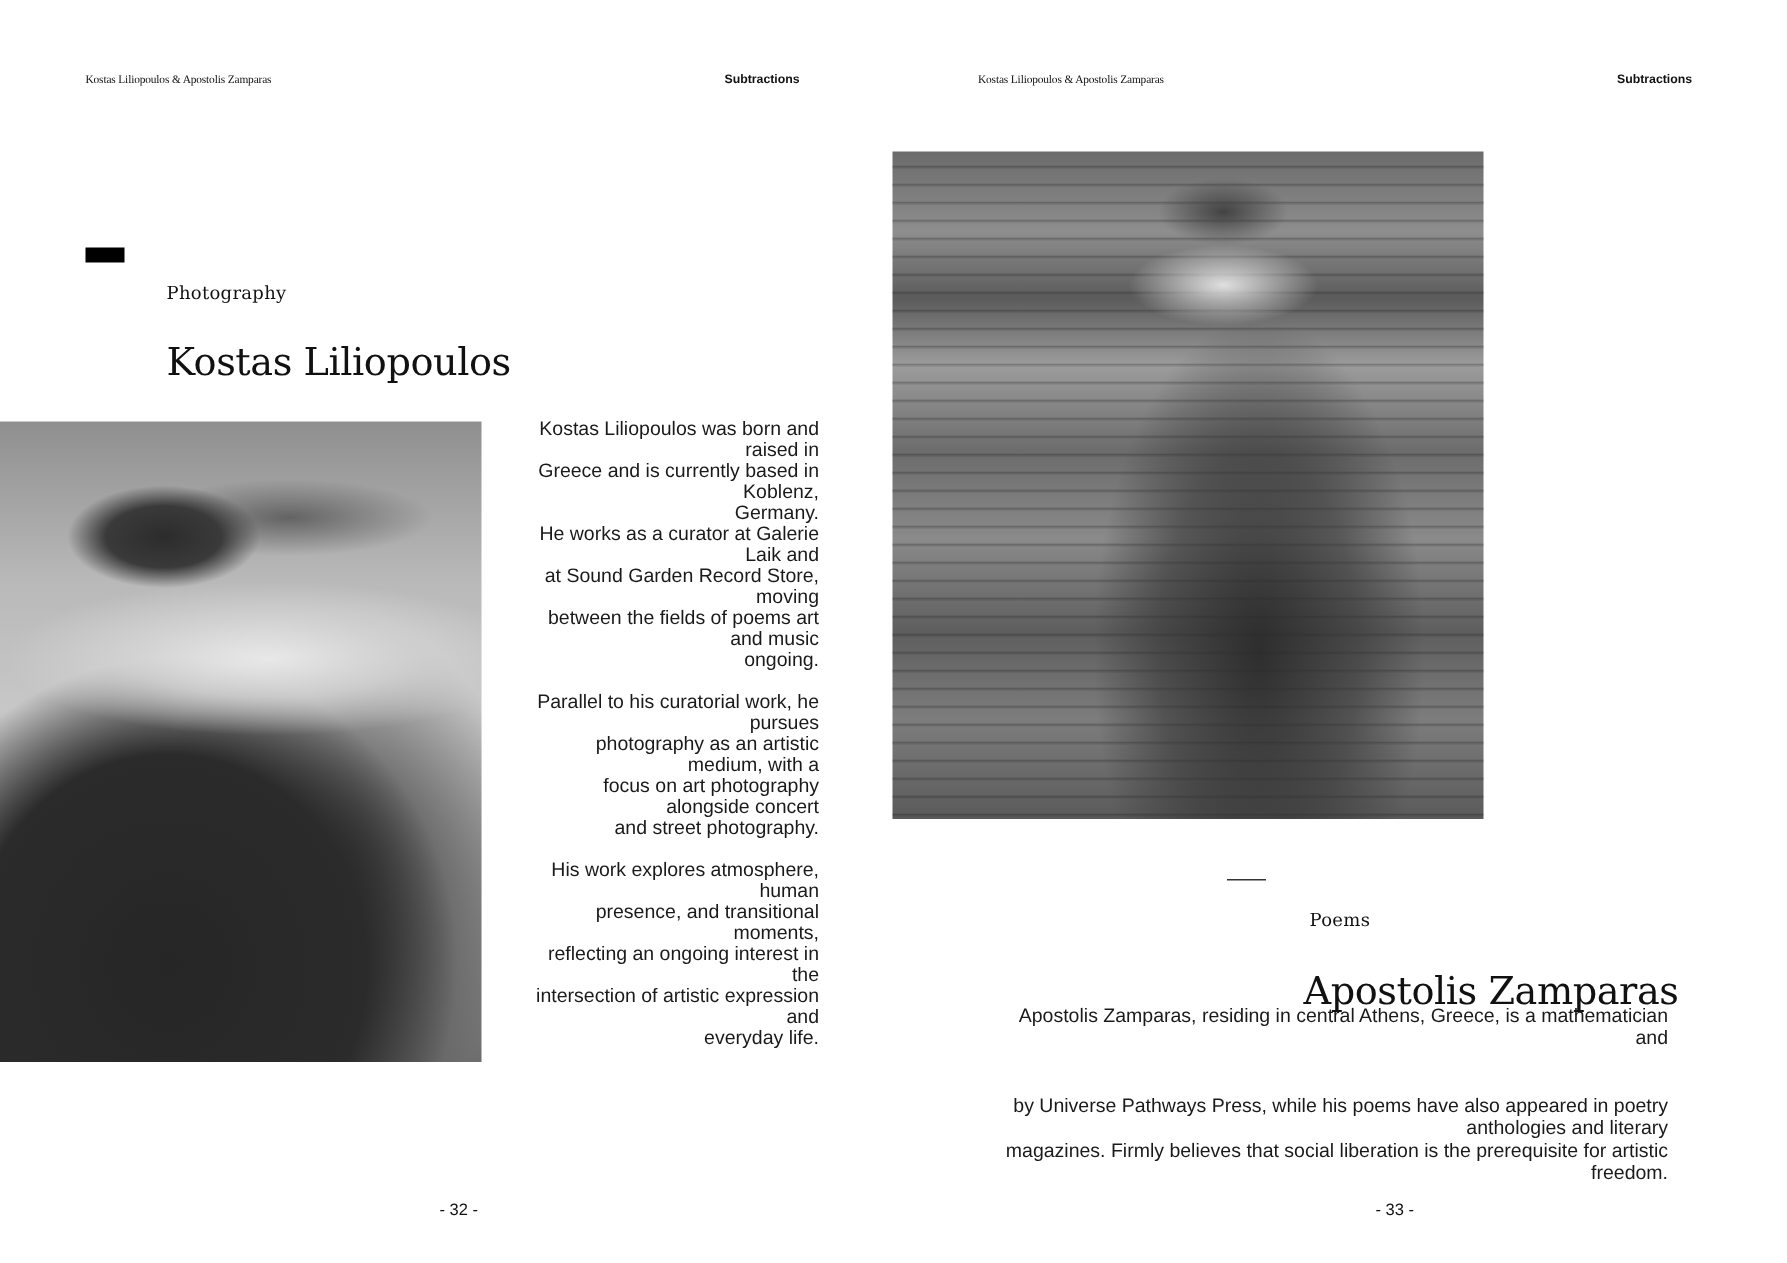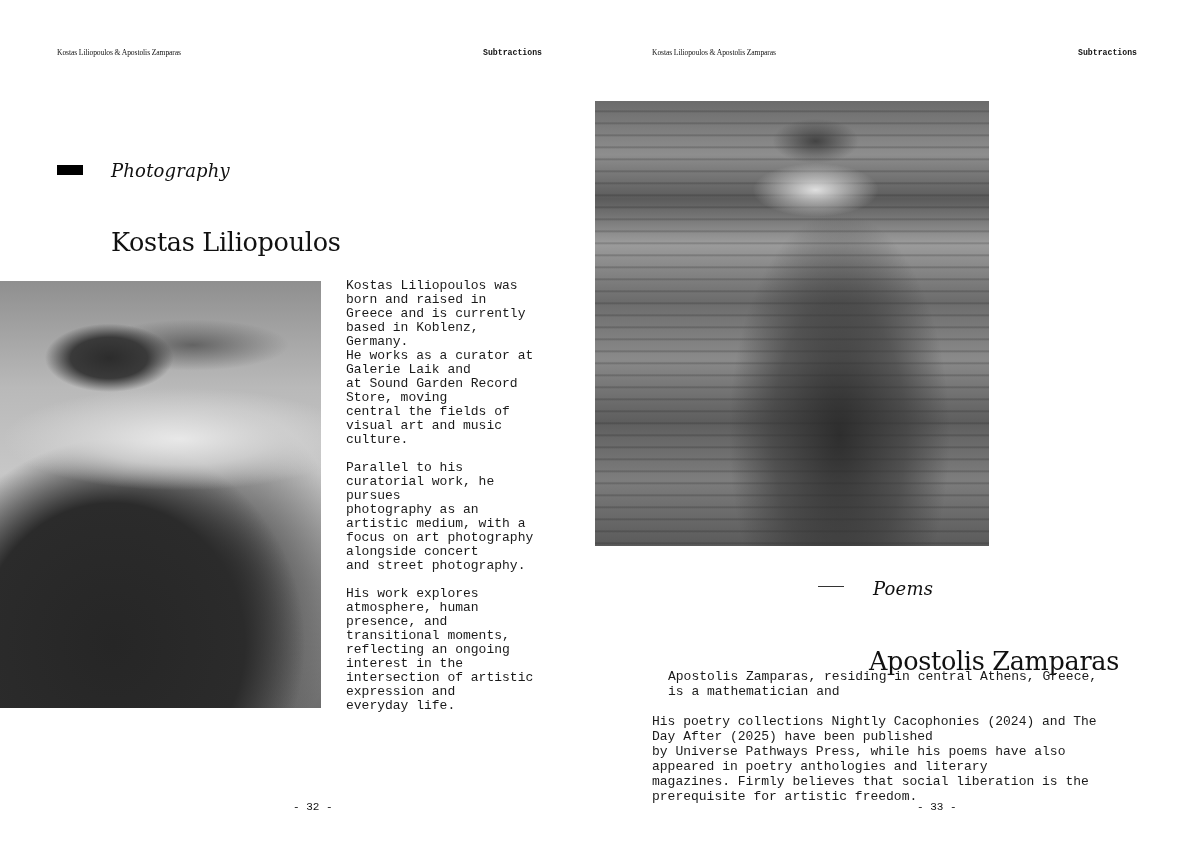--- a/index.html
+++ b/index.html
@@ -1,25 +1,25 @@
 <!DOCTYPE html>
 <html><head>
 <meta charset="utf-8">
 <style>
   html, body { margin:0; padding:0; }
   body { width:1191px; height:842px; background:#ffffff; position:relative; overflow:hidden; color:#111; }
-  .abs { position:absolute; }
+  .abs { position:absolute;text-align:right; }
   .serif { font-family: "DejaVu Serif", "Liberation Serif", serif; }
   .lserif { font-family: "Liberation Serif", serif; }
-  .sans { font-family: Liberation Mono, monospace; }
+  .sans { font-family: Liberation Sans, sans-serif; }
 
   .running-left { font-size:7.6px; letter-spacing:-0.1px; }
   .running-right { font-size:8.2px; font-weight:bold; }
 
-  .kicker { font-style:italic; font-size:18px; letter-spacing:0.2px; }
+  .kicker { font-size:12px; letter-spacing:0.2px;margin-top:28px; }
   .name-title { font-size:25.5px; letter-spacing:-0.3px;margin-top:37px; }
 
   .bio { font-size:13px; line-height:14px; color:#1a1a1a; }
   .bio p { margin:0 0 14px 0; }
 
   .folio { font-size:11px; }
 
   .marker-block { background:#000; }
   .marker-line { background:#333; height:1px; }
 
@@ -57,22 +57,22 @@
 
   <div class="abs photo photo-left" style="left:0px; top:281px; width:321px; height:427px;" title="Black-and-white portrait of a man in a cap with his face smeared by a white brush stroke"></div>
 
   <div class="abs sans bio" style="left:346px; top:279px; width:200px;">
     <p>
       <span>Kostas Liliopoulos was born and raised in</span><br>
       <span>Greece and is currently based in Koblenz,</span><br>
       <span>Germany.</span><br>
       <span>He works as a curator at Galerie Laik and</span><br>
       <span>at Sound Garden Record Store, moving</span><br>
-      <span>central the fields of visual art and music</span><br>
-      <span>culture.</span>
+      <span>between the fields of poems art and music</span><br>
+      <span>ongoing.</span>
     </p>
     <p>
       <span>Parallel to his curatorial work, he pursues</span><br>
       <span>photography as an artistic medium, with a</span><br>
       <span>focus on art photography alongside concert</span><br>
       <span>and street photography.</span>
     </p>
     <p>
       <span>His work explores atmosphere, human</span><br>
       <span>presence, and transitional moments,</span><br>
@@ -93,20 +93,20 @@
 
   <div class="abs marker-line" style="left:818px; top:586px; width:26px;"></div>
   <div class="abs serif kicker" style="left:873px; top:578px;">Poems</div>
   <div class="abs serif name-title" style="left:869px; top:609px;">Apostolis Zamparas</div>
 
   <div class="abs sans bio" style="left:652px; top:669px; width:460px; line-height:15px;">
     <p style="margin:0 0 15px 16px;">
       <span>Apostolis Zamparas, residing in central Athens, Greece, is a mathematician and</span><br>
     </p>
     <p style="margin:0;">
-      <span>His poetry collections Nightly Cacophonies (2024) and The Day After (2025) have been published</span><br>
+      <br>
       <span>by Universe Pathways Press, while his poems have also appeared in poetry anthologies and literary</span><br>
       <span>magazines. Firmly believes that social liberation is the prerequisite for artistic freedom.</span>
     </p>
   </div>
 
   <div class="abs sans folio" style="left:879px; top:801px;margin-left:38px;">- 33 -</div>
 </div>
 
 </body></html>

